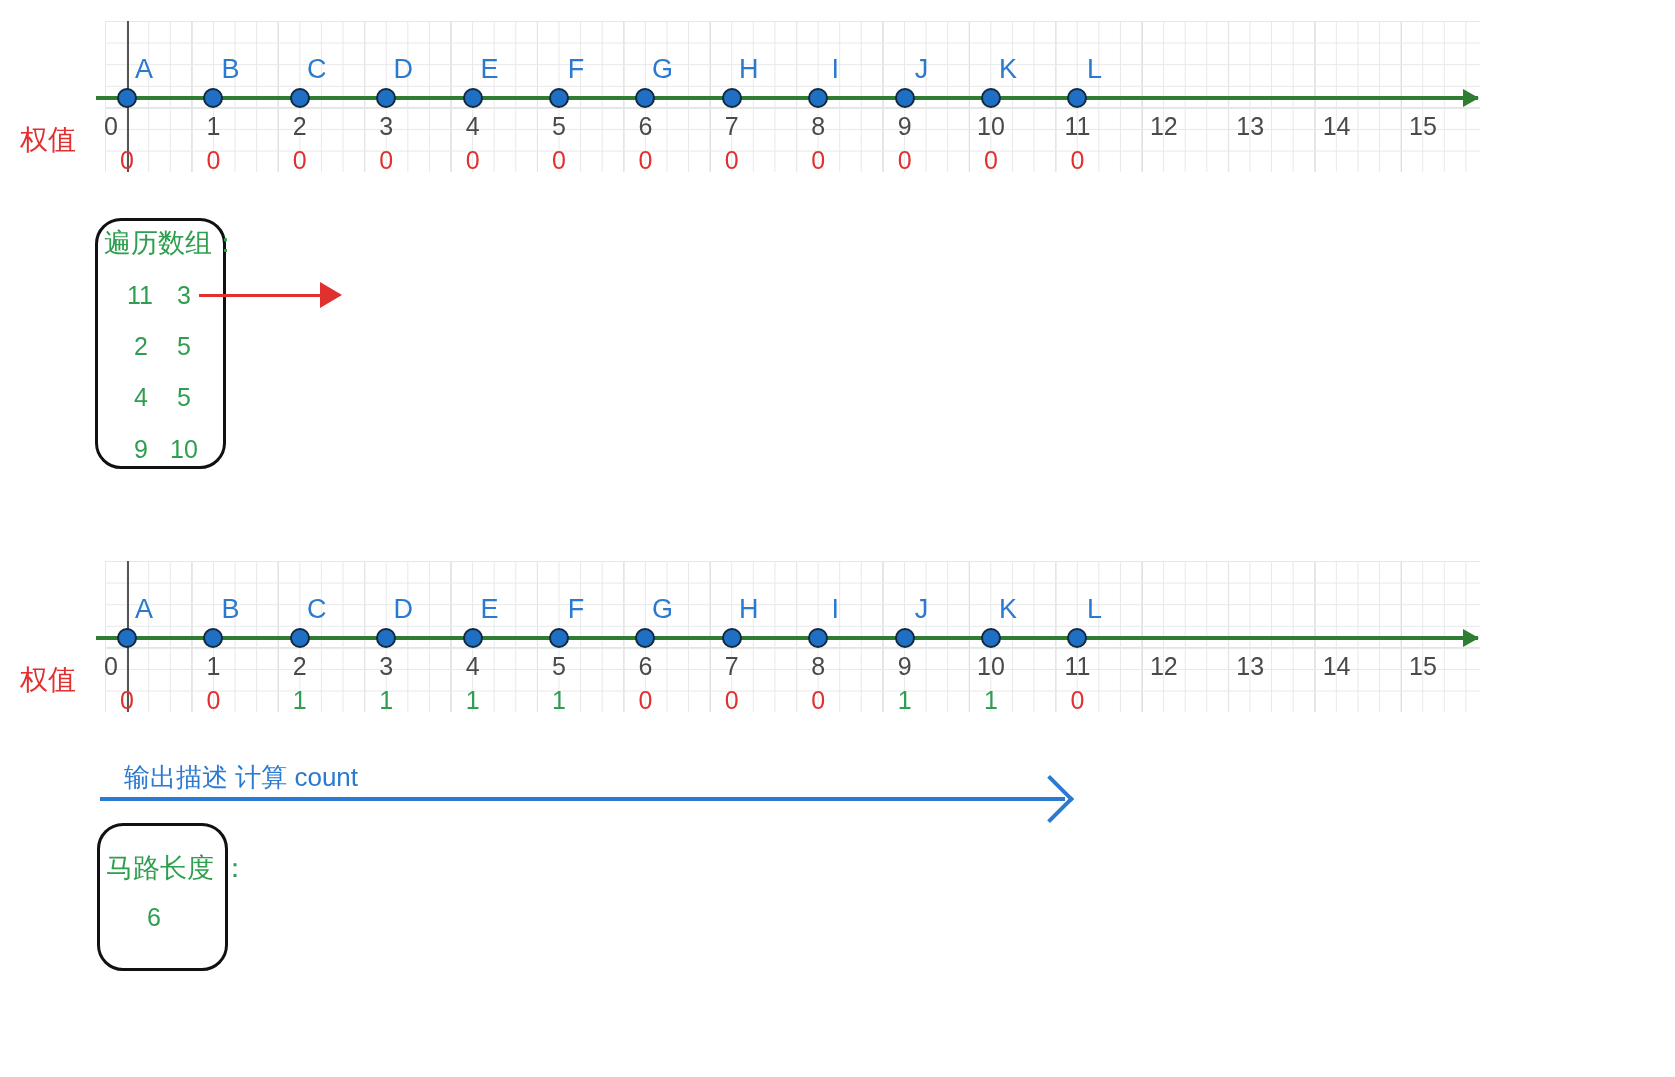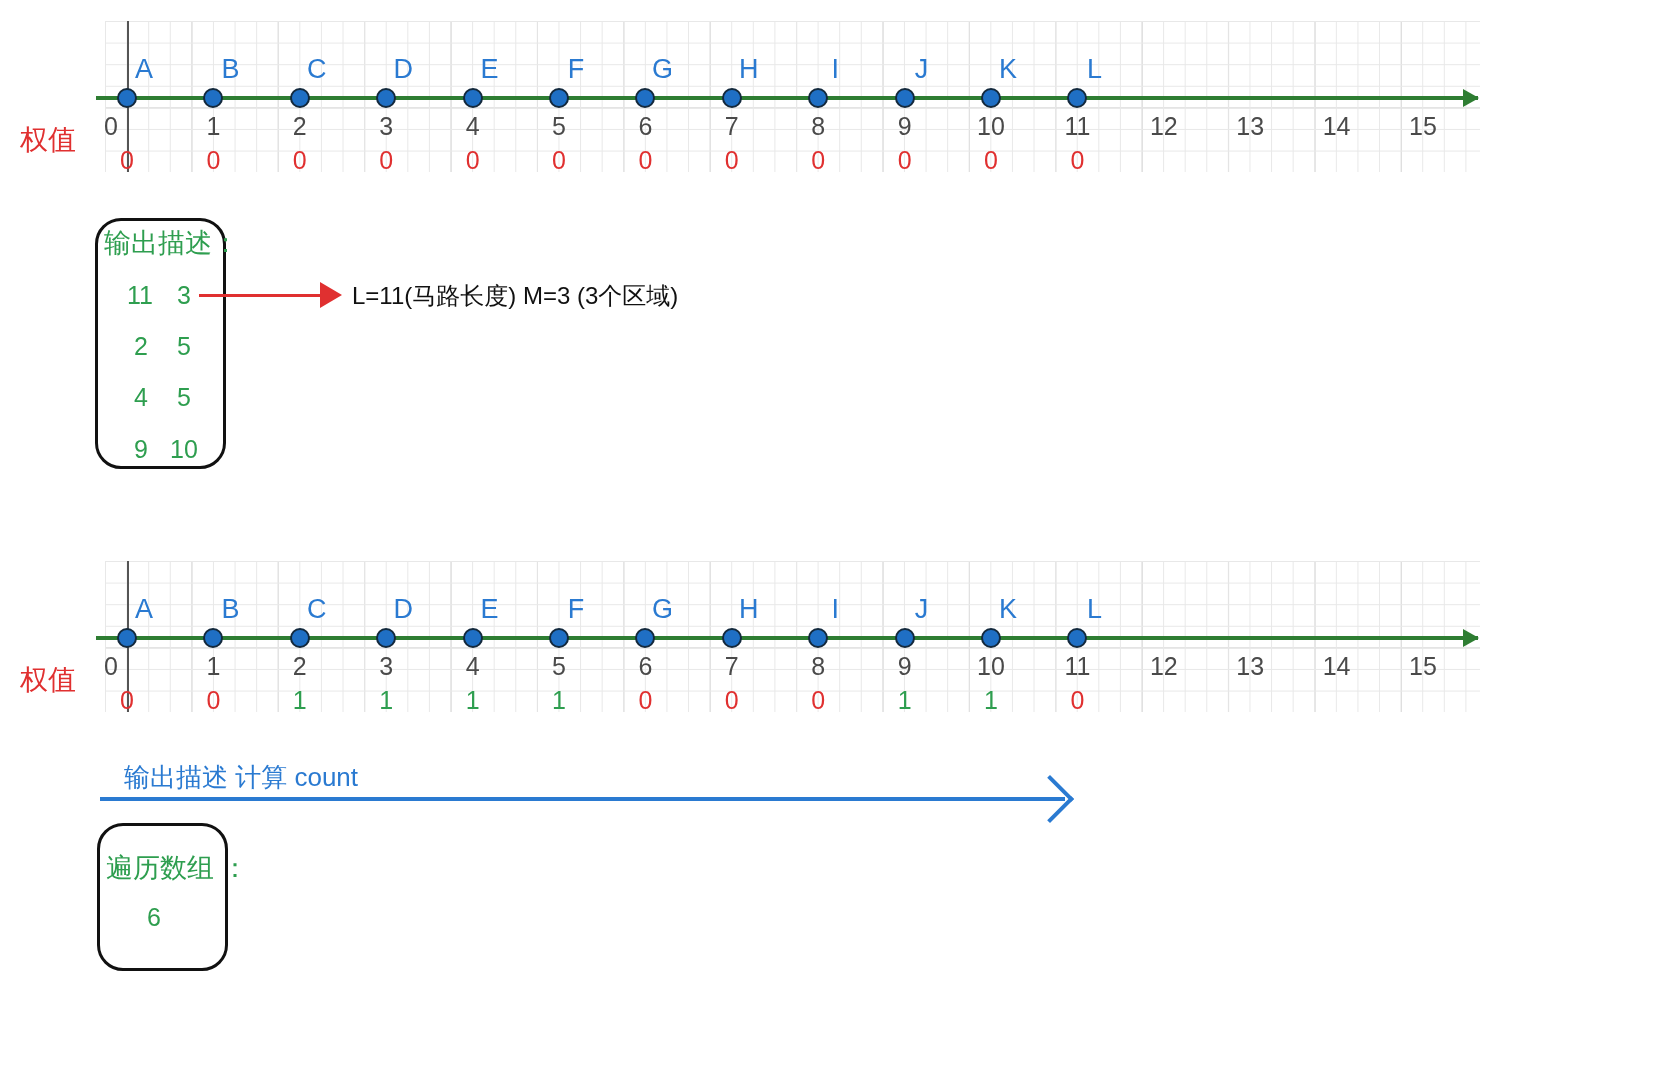--- a/index.html
+++ b/index.html
@@ -237,38 +237,37 @@
         <div class="weightlabel" style="color: rgb(224, 48, 48); left: 904.6px; top: 148px;">0</div>
         <div class="weightlabel" style="color: rgb(224, 48, 48); left: 991px; top: 148px;">0</div>
         <div class="weightlabel" style="color: rgb(224, 48, 48); left: 1077.4px; top: 148px;">0</div>
       </div>
 
     <div class="rowcaption" style="left:20px; top:126px;">权值</div>
   </div>
 
   <div class="rbox" style="left:95px; top:218px; width:131px; height:251px;"></div>
 
-  <div class="boxtitle" style="left:104px; top:230px;">输出描述：</div>
+  <div class="boxtitle" style="left:104px; top:230px;">遍历数组：</div>
 
   <div id="input-rows">
       <div class="boxnum" style="left: 127px; top: 283px;">11</div>
       <div class="boxnum" style="left: 177px; top: 283px;">3</div>
       <div class="boxnum" style="left: 134px; top: 334px;">2</div>
       <div class="boxnum" style="left: 177px; top: 334px;">5</div>
       <div class="boxnum" style="left: 134px; top: 385px;">4</div>
       <div class="boxnum" style="left: 177px; top: 385px;">5</div>
       <div class="boxnum" style="left: 134px; top: 437px;">9</div>
       <div class="boxnum" style="left: 170px; top: 437px;">10</div>
     </div>
 
   <div class="redarrow" style="left:199px; top:294px; width:125px;">
     <div class="head"></div>
   </div>
 
-  <div class="annot" style="left:352px; top:284px;">L=11(马路长度)   M=3 (3个区域)</div>
 
   <div class="panel" style="left:0; top:540px; width:1675px; height:200px;">
 
     <div class="gridarea" style="left:105px; top:21px; width:1375px; height:151px;"></div>
 
     <div class="yaxis" style="left:127px; top:21px; height:151px;"></div>
 
     <div class="axisline" style="left:96px; top:96px; width:1382px;">
       <div class="head"></div>
     </div>
@@ -336,17 +335,17 @@
   </div>
 
   <div class="bluenote" style="left:124px; top:764px;">输出描述 计算 count</div>
 
   <div class="bluearrow" style="left:100px; top:797px; width:965px;">
     <div class="chev"></div>
   </div>
 
   <div class="rbox" style="left:97px; top:823px; width:131px; height:148px;"></div>
 
-  <div class="boxtitle" style="left:106px; top:855px;">遍历数组 ：</div>
+  <div class="boxtitle" style="left:106px; top:855px;">马路长度 ：</div>
 
   <div class="boxnum" style="left:147px; top:905px;">6</div>
 
 </div>
 
 </body></html>

